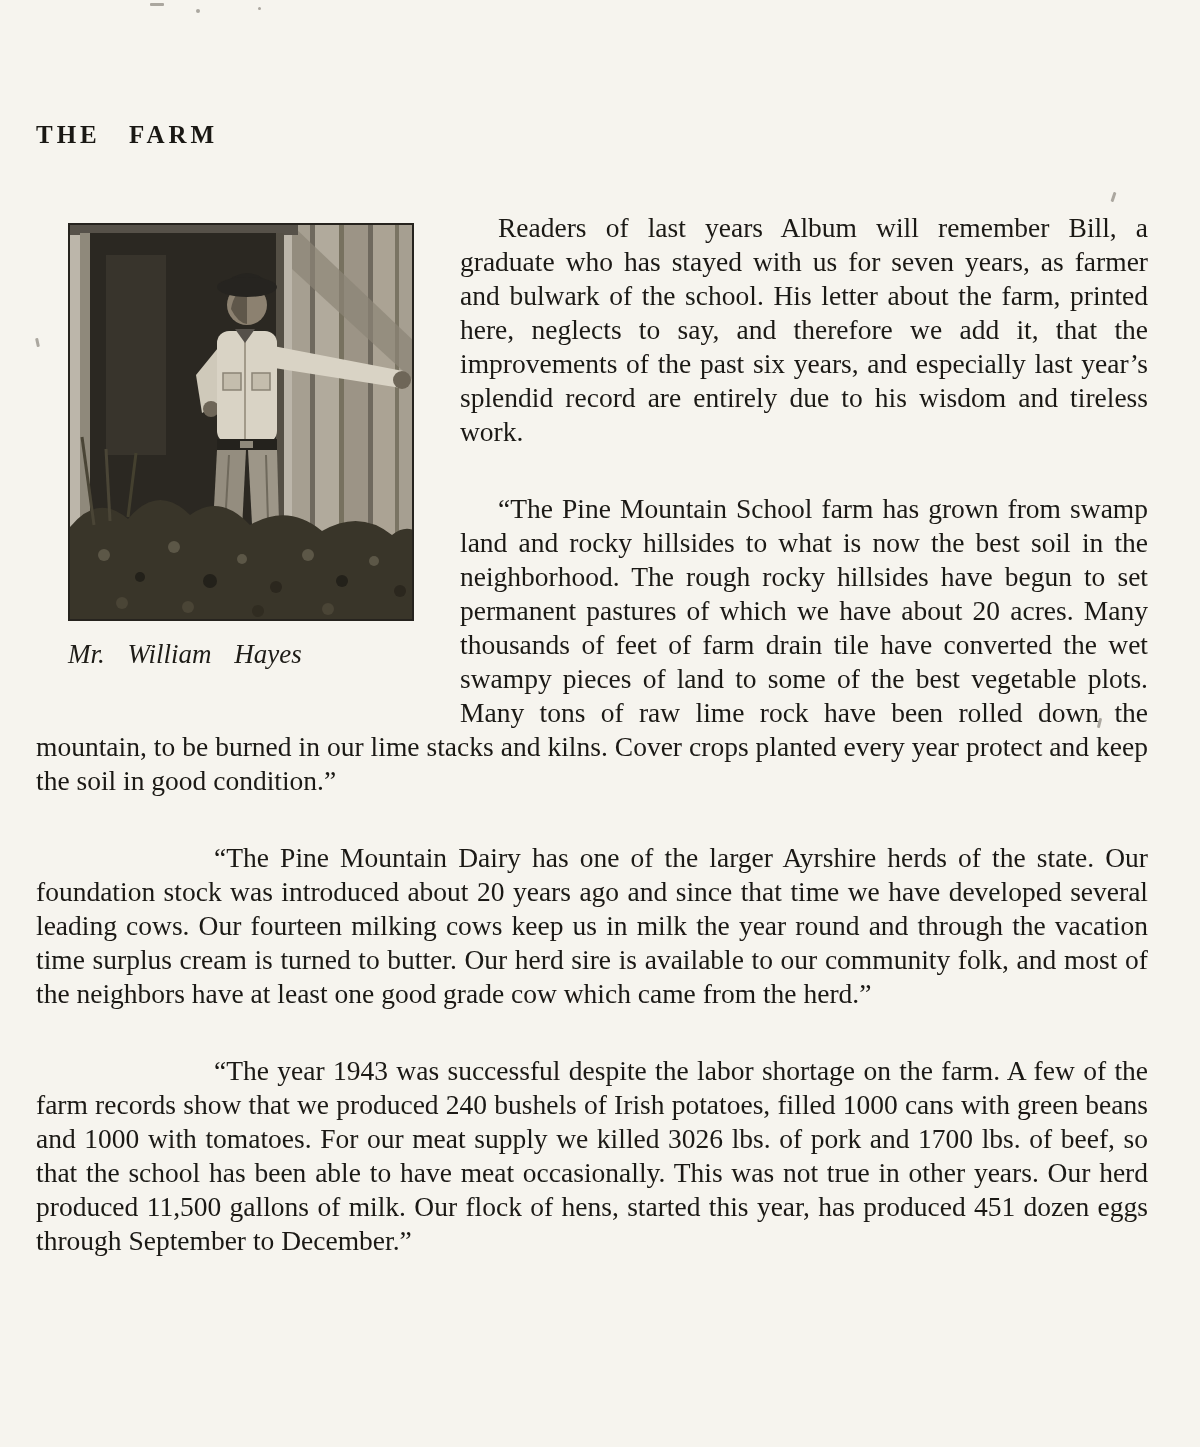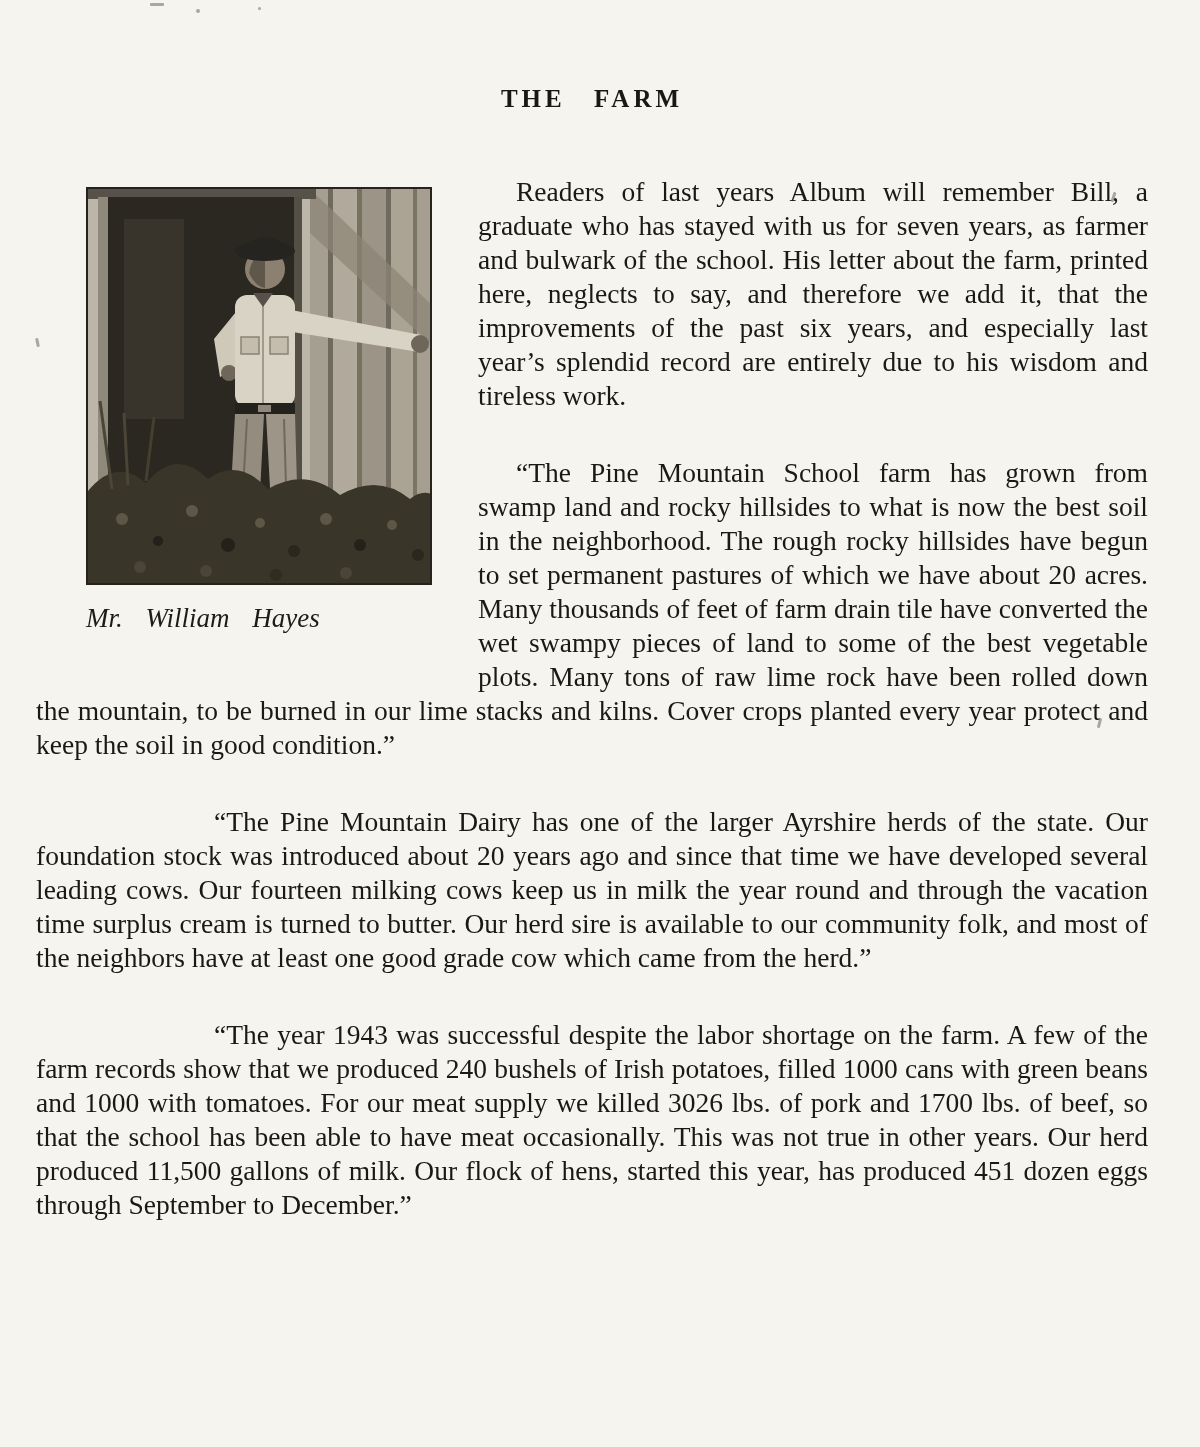--- a/index.html
+++ b/index.html
@@ -11,39 +11,40 @@
     font-family: "Liberation Serif", serif;
     color: #1b1915;
     position: relative;
     overflow: hidden;
   }
   .page {
     padding: 86px 52px 0 36px;
     position: relative;
   }
   .running-header {
-    text-align: center;
+    text-align: left;
     font-weight: bold;
     font-size: 25px;
     letter-spacing: 4px;
     word-spacing: 18px;
     color: #1a1814;
     line-height: 1;
+    margin-top: 36px;
   }
   .article {
     margin-top: 64px;
     font-size: 27.5px;
     line-height: 34px;
     text-align: justify;
     text-align-last: left;
   }
   .photo-figure {
     float: left;
     width: 346px;
-    margin: 12px 46px 52px 50px;
+    margin: 12px 46px 52px 32px;
   }
   .photo-frame {
     width: 346px;
     height: 398px;
     border: 2px solid #26231e;
     background: #bcb6aa;
     overflow: hidden;
   }
   .photo-frame svg { display: block; }
   figcaption {

